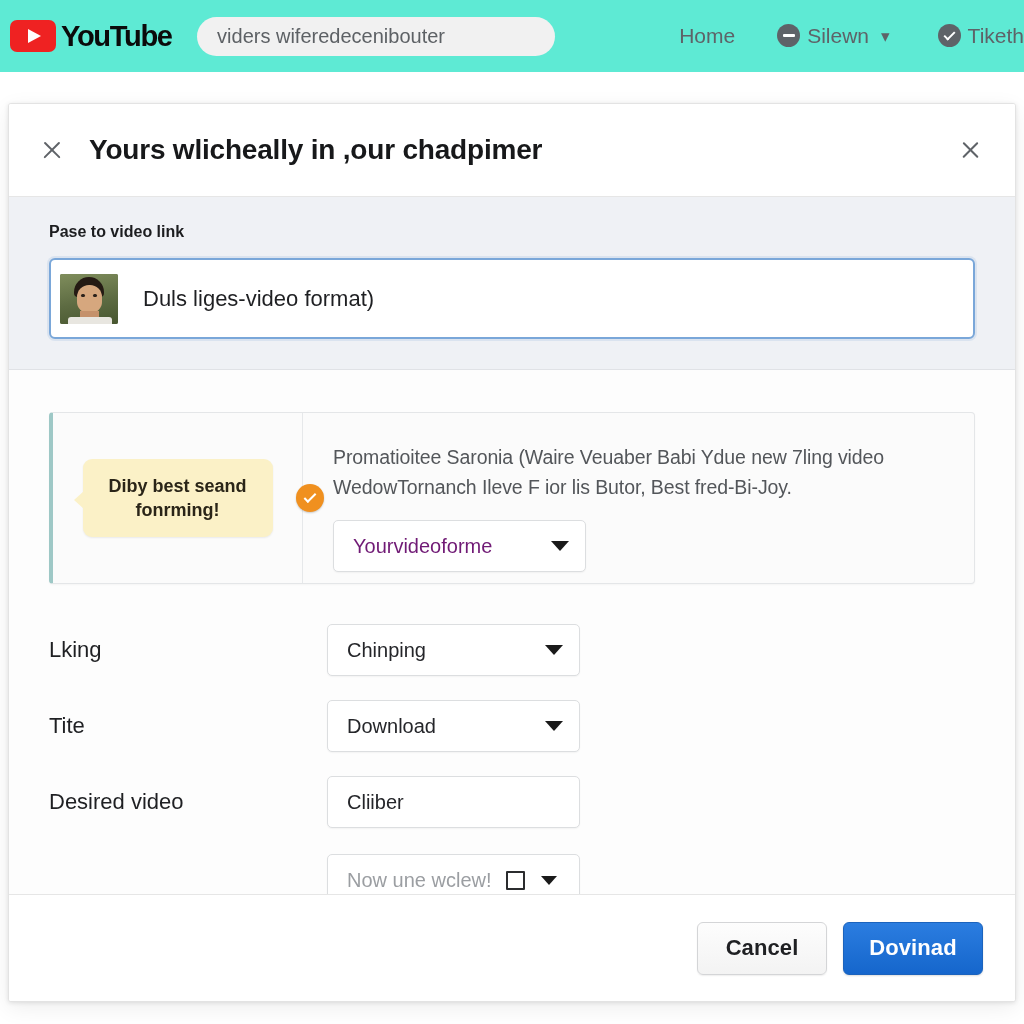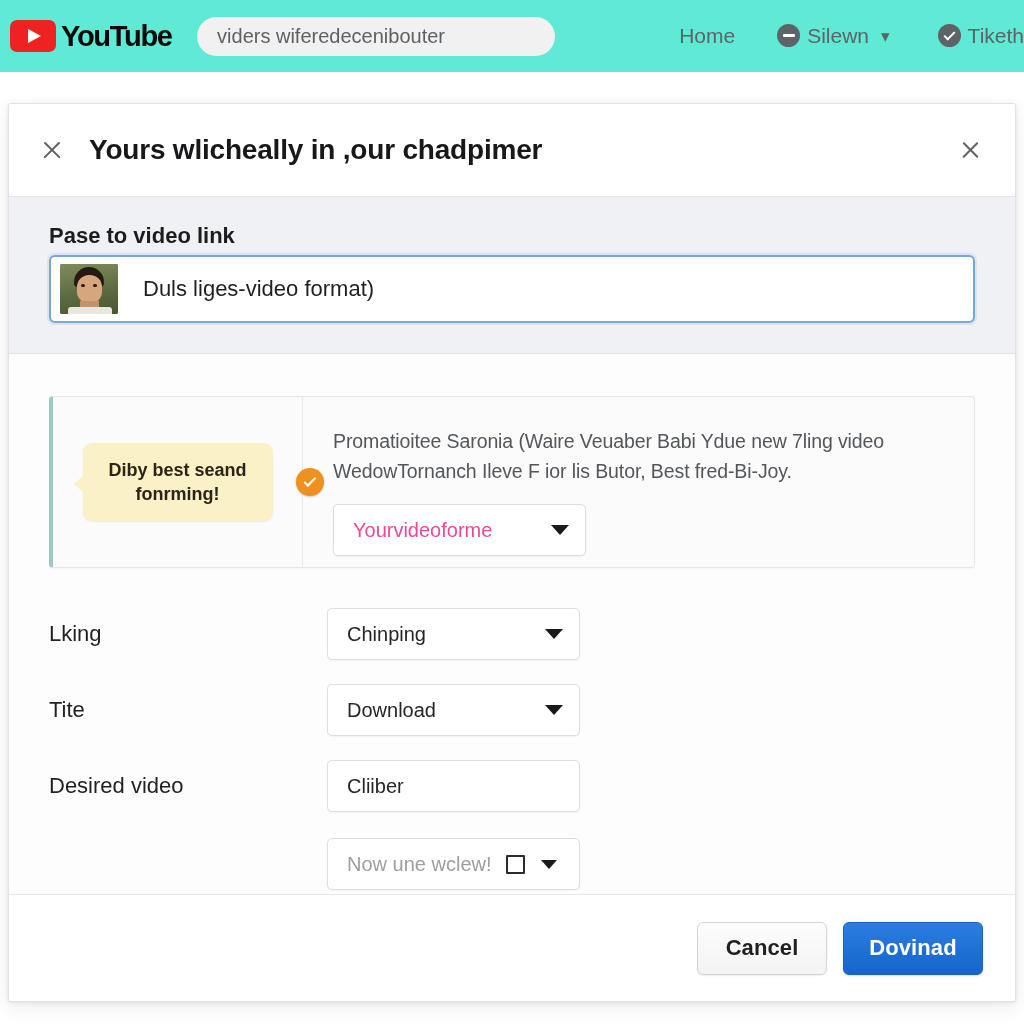--- a/index.html
+++ b/index.html
@@ -176,27 +176,27 @@
   .x-right::before { transform: rotate(45deg); }
   .x-right::after  { transform: rotate(-45deg); }
 
   
   .paste-band {
     background: #eff1f5;
     border-bottom: 1px solid #e0e2e6;
     padding: 26px 40px 30px 40px;
   }
   .paste-label {
-    font-size: 22px;
+    font-size: 16px;
     font-weight: bold;
     color: #1c1d1f;
-    margin-bottom: 6px;
+    margin-bottom: 17px;
   }
   .link-input {
-    height: 68px;
+    height: 81px;
     background: #ffffff;
     border: 2px solid #7aa7d9;
     border-radius: 6px;
     display: flex;
     align-items: center;
     padding: 0 10px 0 9px;
     box-shadow: 0 0 0 2px rgba(122,167,217,.18);
   }
   .thumb {
     width: 58px; height: 50px;
@@ -313,21 +313,21 @@
   }
   .sel .val { white-space: nowrap; overflow: hidden; }
   .sel .caret {
     margin-left: auto;
     width: 0; height: 0;
     border-left: 9px solid transparent;
     border-right: 9px solid transparent;
     border-top: 10px solid #1a1a1a;
     flex: 0 0 auto;
   }
-  .sel.muted .val { color: #ec4899; }
+  .sel.muted .val { color: #701a75; }
   .sel-in-card {
     width: 253px;
     margin-top: 18px;
   }
 
   
   .form-rows { margin-top: 28px; }
   .row {
     display: flex;
     align-items: center;

